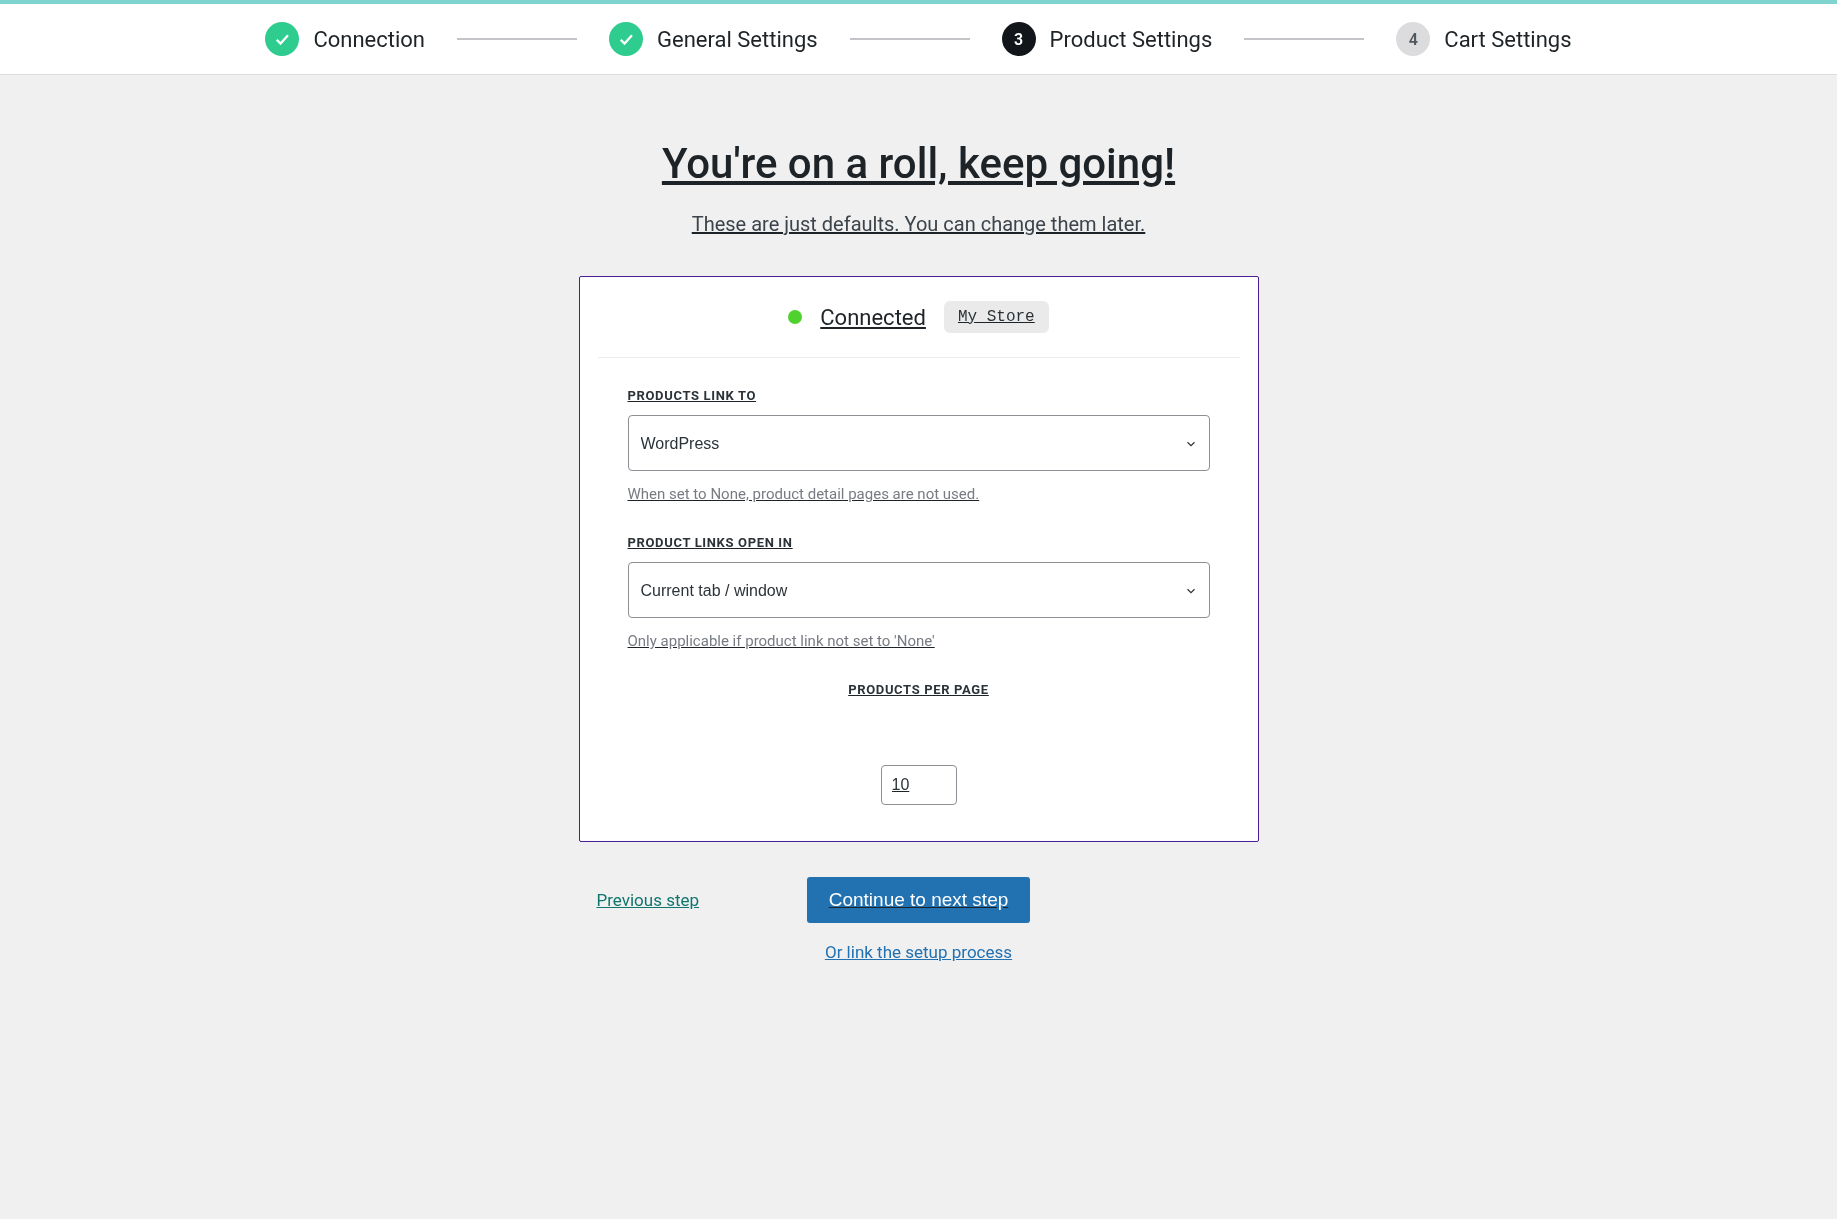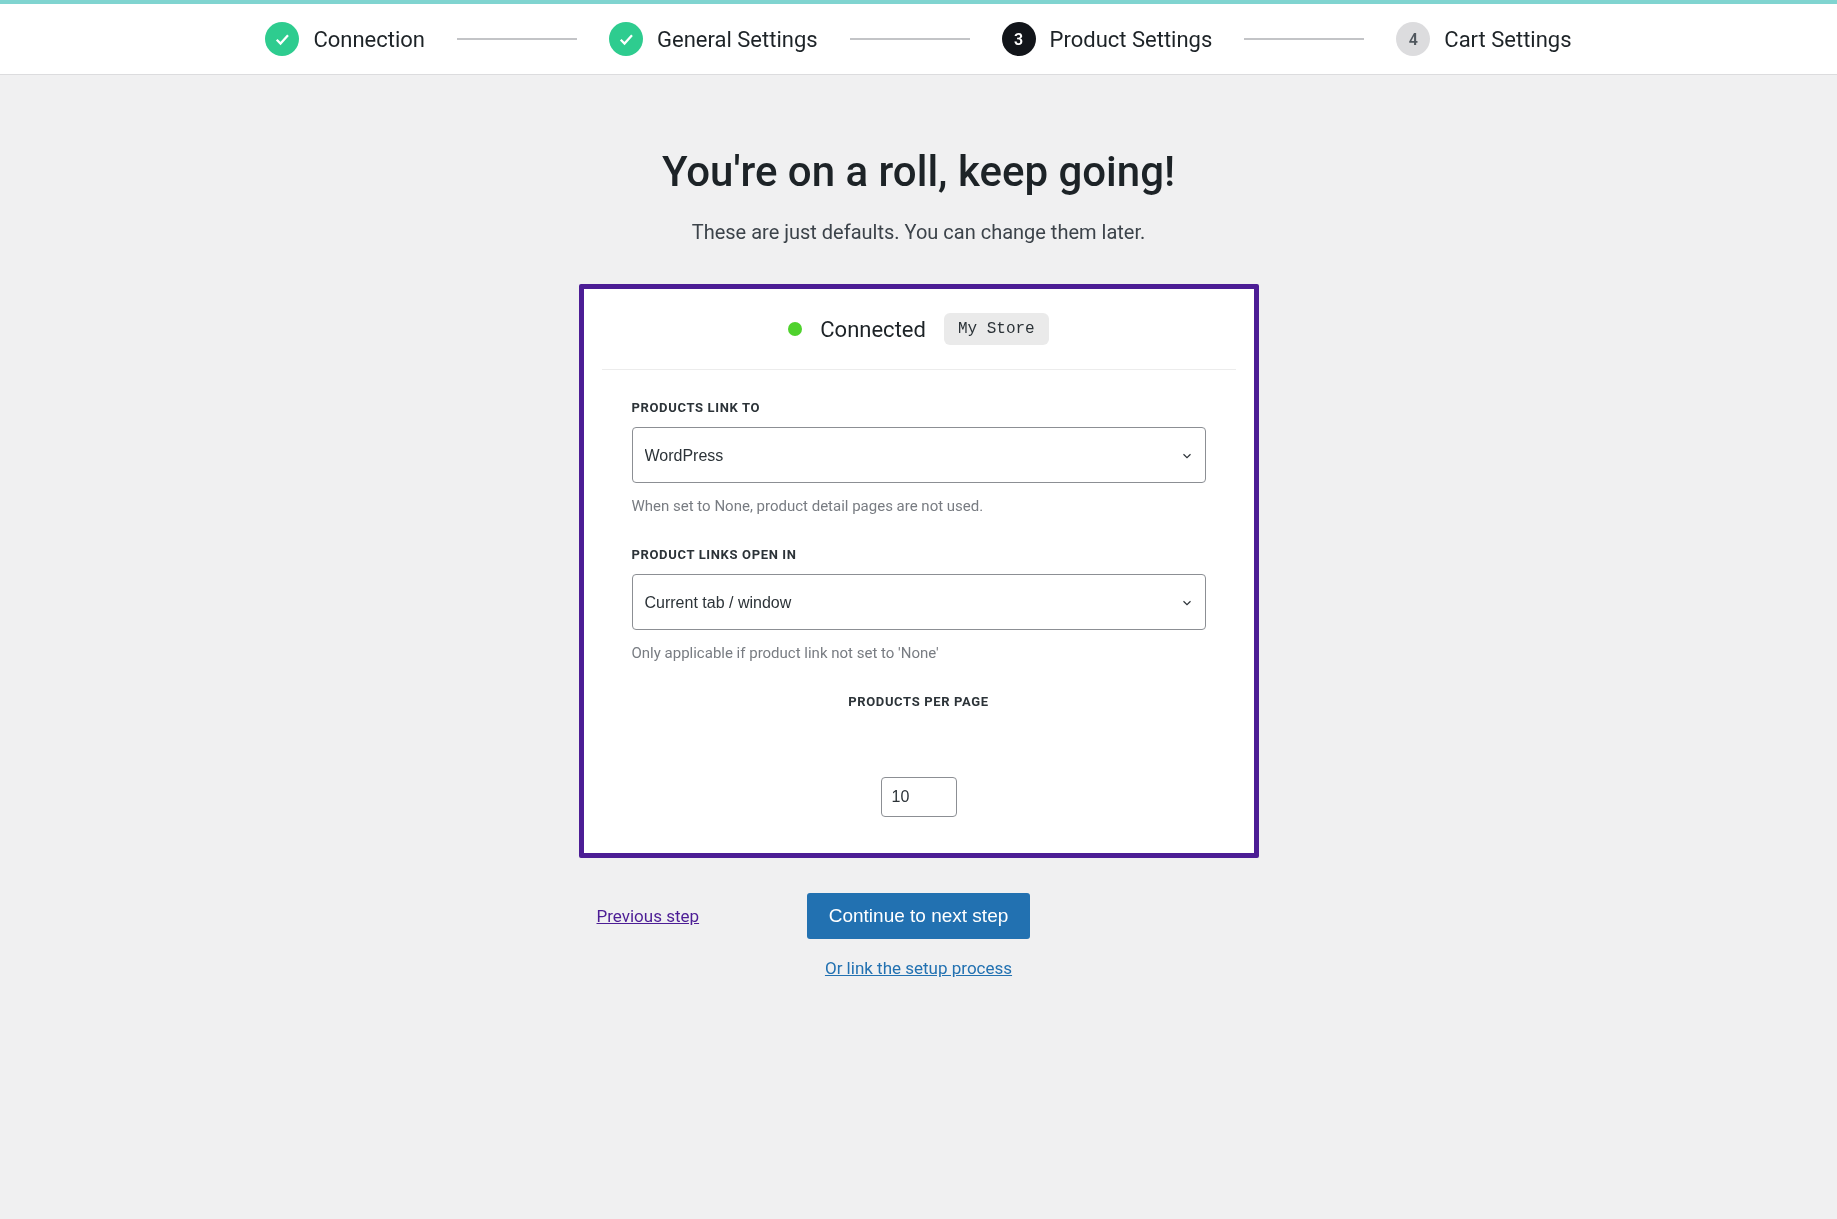--- a/index.html
+++ b/index.html
@@ -62,38 +62,39 @@
       white-space: nowrap;
     }
     .step-connector {
       flex: 0 0 120px;
       height: 2px;
       background: #c3c4c7;
       margin: 0 28px;
     }
     .page-body {
       max-width: 1010px;
-      margin: 16px auto;
+      margin: 8px auto;
       padding: 56px 24px 40px;
       text-align: center;
+      text-decoration: underline;
     }
     .page-title {
       font-size: 42px;
       font-weight: 500;
       margin-bottom: 24px;
       color: #1d2327;
     }
     .page-subtitle {
       font-size: 20px;
       color: #3c434a;
       margin-bottom: 40px;
     }
     .card {
       background: #fff;
-      border: 5px solid #4c1d95;
+      border: 1px solid #4c1d95;
       border-radius: 2px;
       max-width: 680px;
       margin: 0 auto 34px;
       text-align: left;
     }
     .card-header {
       display: flex;
       align-items: center;
       justify-content: center;
       gap: 18px;
@@ -193,21 +194,21 @@
       max-width: 680px;
       margin: 0 auto 18px;
       display: flex;
       align-items: center;
       position: relative;
       min-height: 48px;
     }
     .prev-link {
       position: absolute;
       left: 18px;
-      color: #4c1d95;
+      color: #0f766e;
       font-size: 17px;
       text-decoration: underline;
       cursor: pointer;
     }
     .primary-btn {
       margin: 0 auto;
       background: #2271b1;
       border: none;
       color: #fff;
       font-size: 19px;

